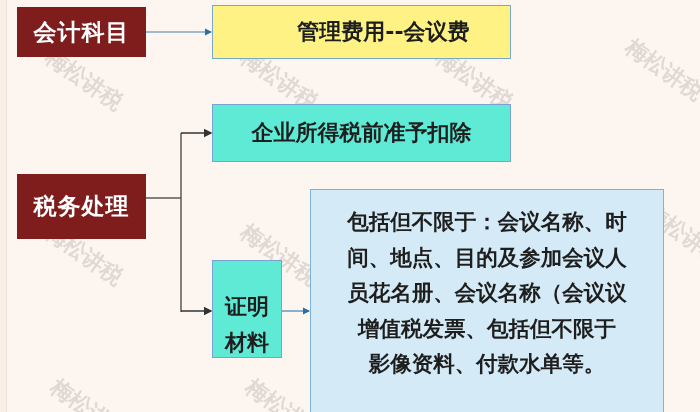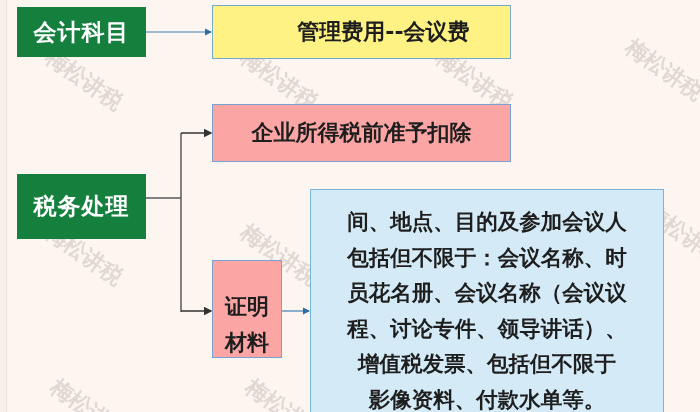--- a/index.html
+++ b/index.html
@@ -3,23 +3,23 @@
   <meta charset="utf-8">
   <style>
     html, body { margin:0; padding:0; }
     body {
       width:700px; height:412px; overflow:hidden; position:relative;
       background:#fdf6f0;
       font-family: "DejaVu Sans", "Liberation Sans", sans-serif;
     }
     .left-edge { position:absolute; left:0; top:0; width:6px; height:412px; background:#f7efe8; border-right:1px solid #eee3da; }
     .box { position:absolute; box-sizing:border-box; display:flex; align-items:center; justify-content:center; text-align:center; }
-    .green { background:#15803d; color:#ffffff; font-weight:bold; font-size:23px; letter-spacing:1px; }
+    .green { background:#7f1d1d; color:#ffffff; font-weight:bold; font-size:23px; letter-spacing:1px; }
     .yellow { background:#fdf283; border:1px solid #79a9c9; color:#1e1e1e; font-weight:bold; font-size:22px;padding-left:44px; }
-    .pink { background:#fca5a5; border:1.5px solid #79a1d2; color:#1e1e1e; font-weight:bold; font-size:22px; }
+    .pink { background:#5eead4; border:1.5px solid #79a1d2; color:#1e1e1e; font-weight:bold; font-size:22px; }
     .blue { background:#d4ebf7; border:1.5px solid #79b4dc; color:#1e1e1e; font-weight:bold; font-size:21.5px; line-height:35.5px; padding:14px 10px 0 10px; align-items:flex-start; }
     .blue span { display:block; width:100%; }
     svg.lines { position:absolute; left:0; top:0; }
     .wm { position:absolute; color:rgba(150,140,135,0.28); font-size:22px; font-weight:bold; transform:rotate(35deg); white-space:nowrap; pointer-events:none; }
   </style>
 </head>
 <body>
 
 <div class="left-edge"></div>
 
@@ -66,20 +66,19 @@
 <div class="box pink" style="left:212px;top:104px;width:299px;height:58px;">
   <span>企业所得税前准予扣除</span>
 </div>
 
 <div class="box pink" style="left:212px;top:260px;width:70px;height:98px;line-height:36px;">
   <span style="width:50px;margin-top:32px;">证明材料</span>
 </div>
 
 <div class="box blue" style="left:310px;top:189px;width:354px;height:230px;">
   <div style="width:100%;">
+    <span>包括但不限于：会议名称、时</span>
     <span>间、地点、目的及参加会议人</span>
-    <span>包括但不限于：会议名称、时</span>
     <span>员花名册、会议名称（会议议</span>
-    <span>程、讨论专件、领导讲话）、</span>
     <span>增值税发票、包括但不限于</span>
     <span>影像资料、付款水单等。</span>
   </div>
 </div>
 
 </body></html>

